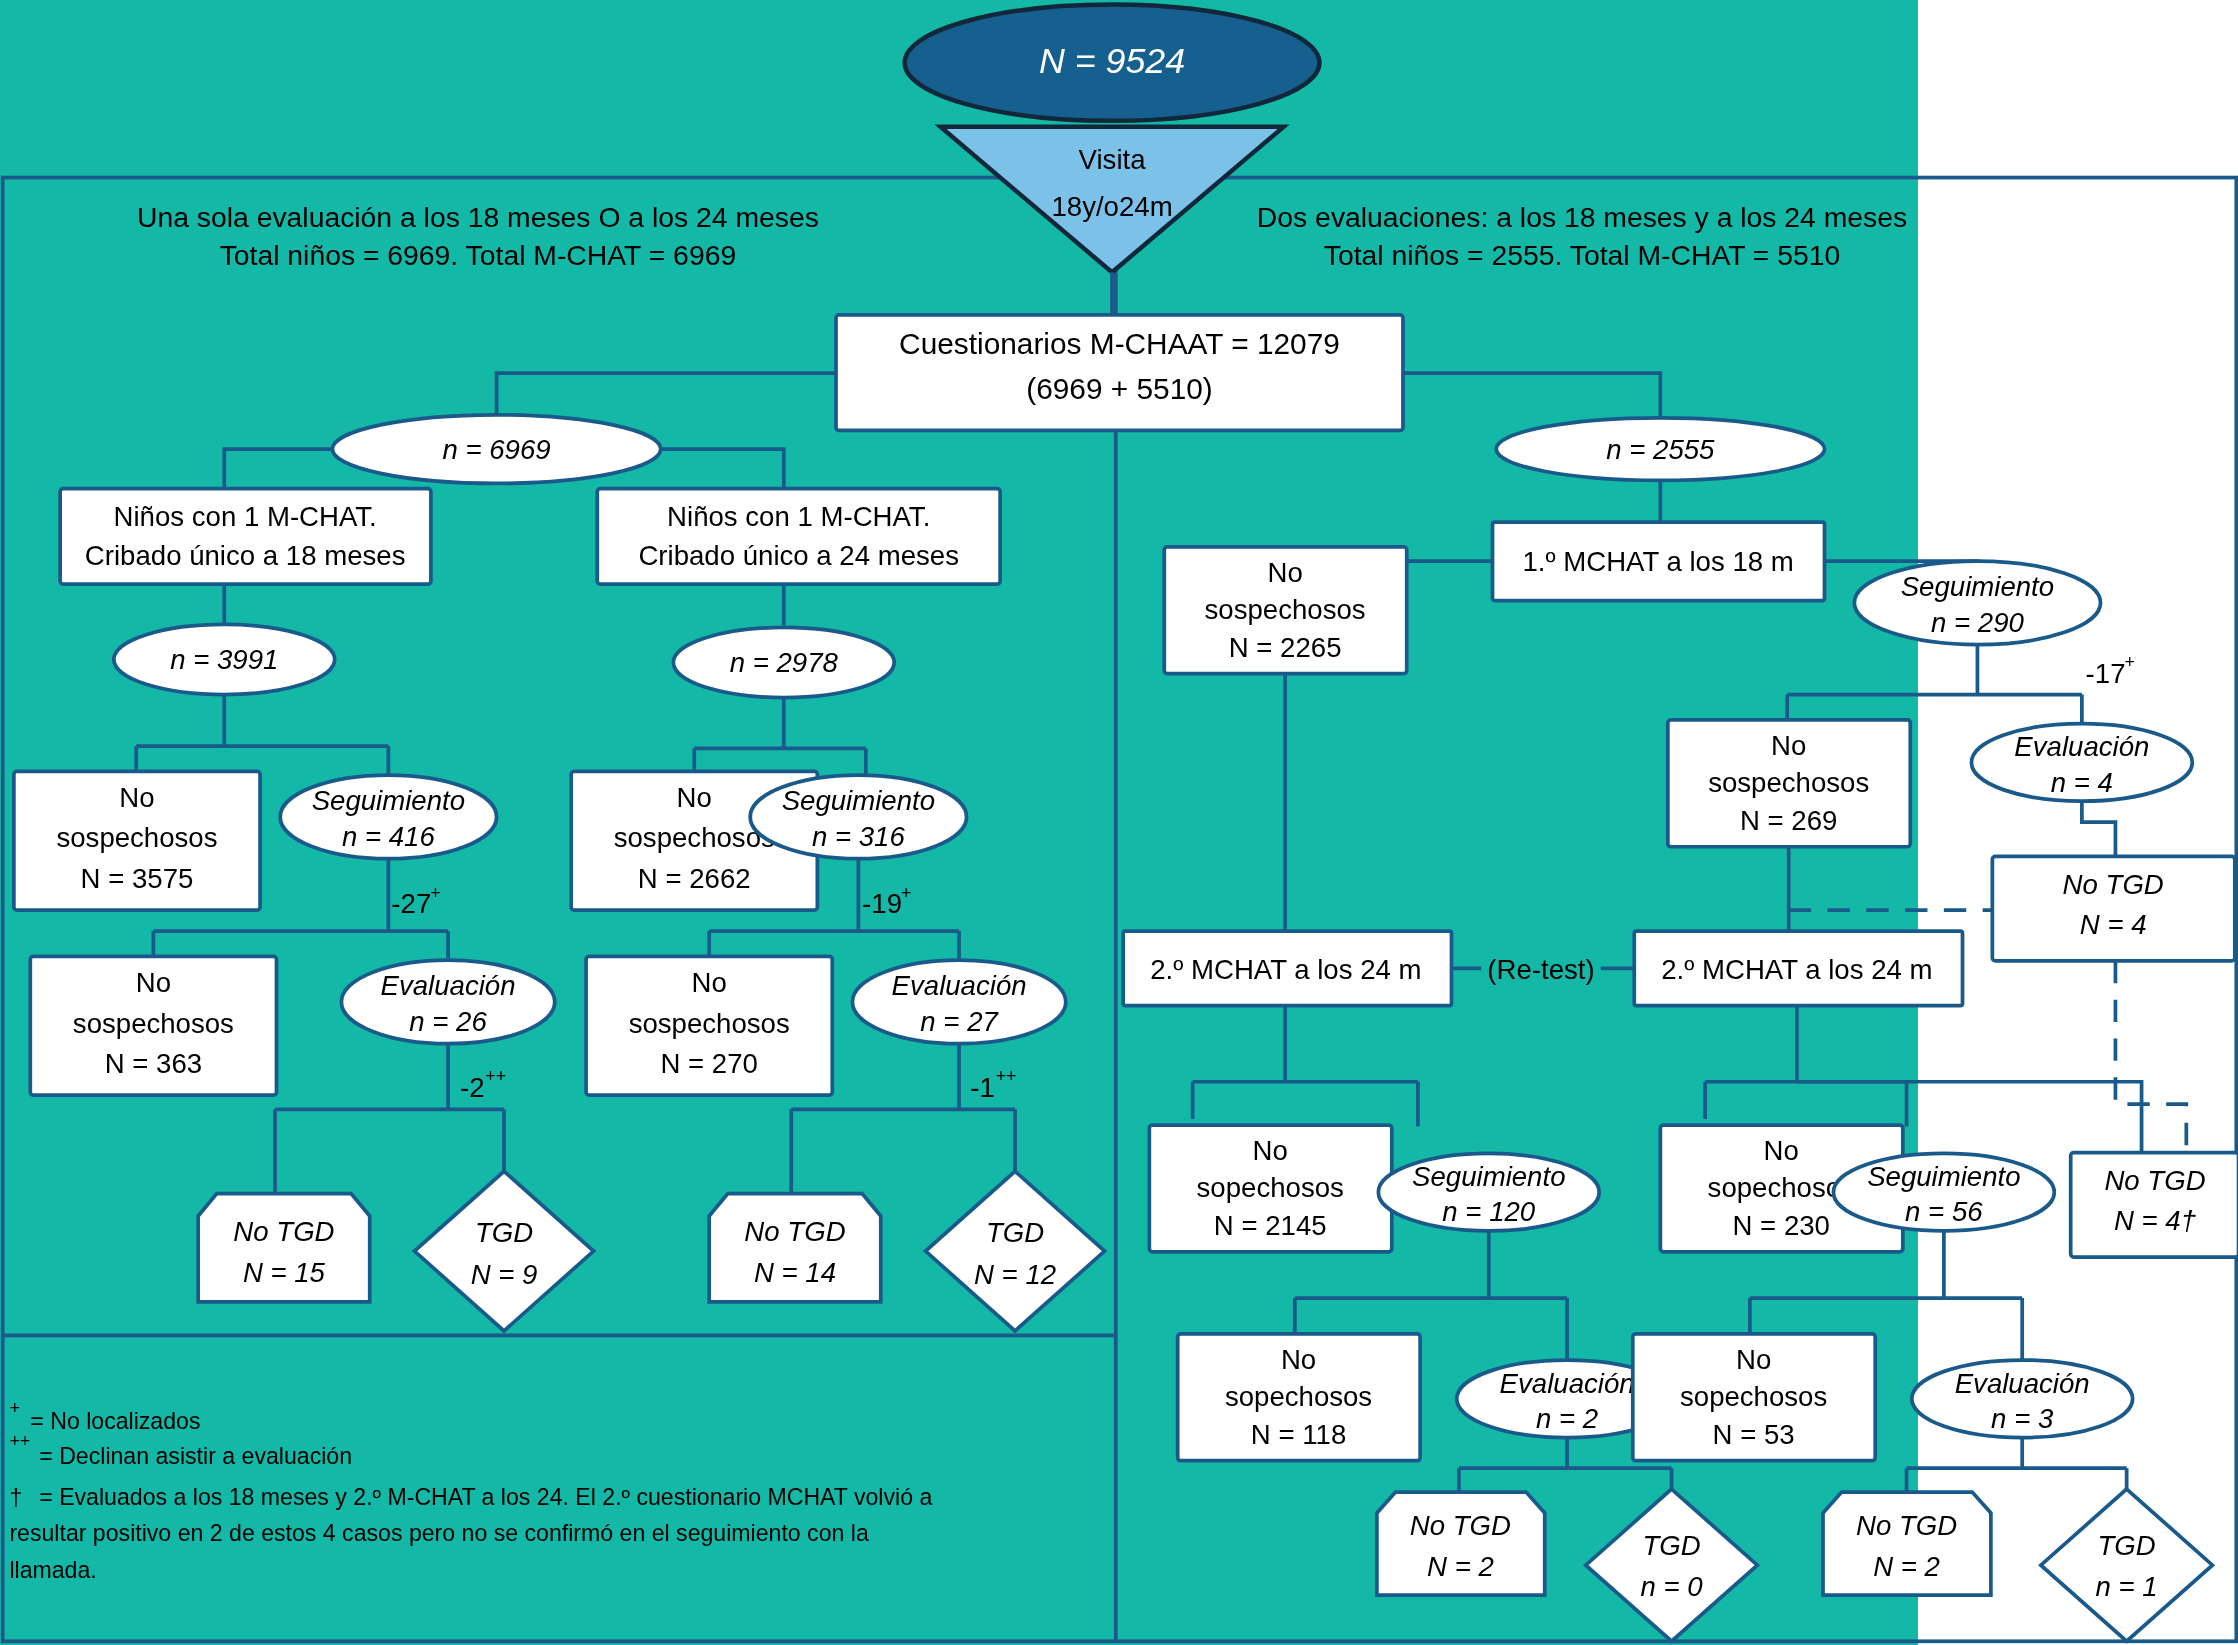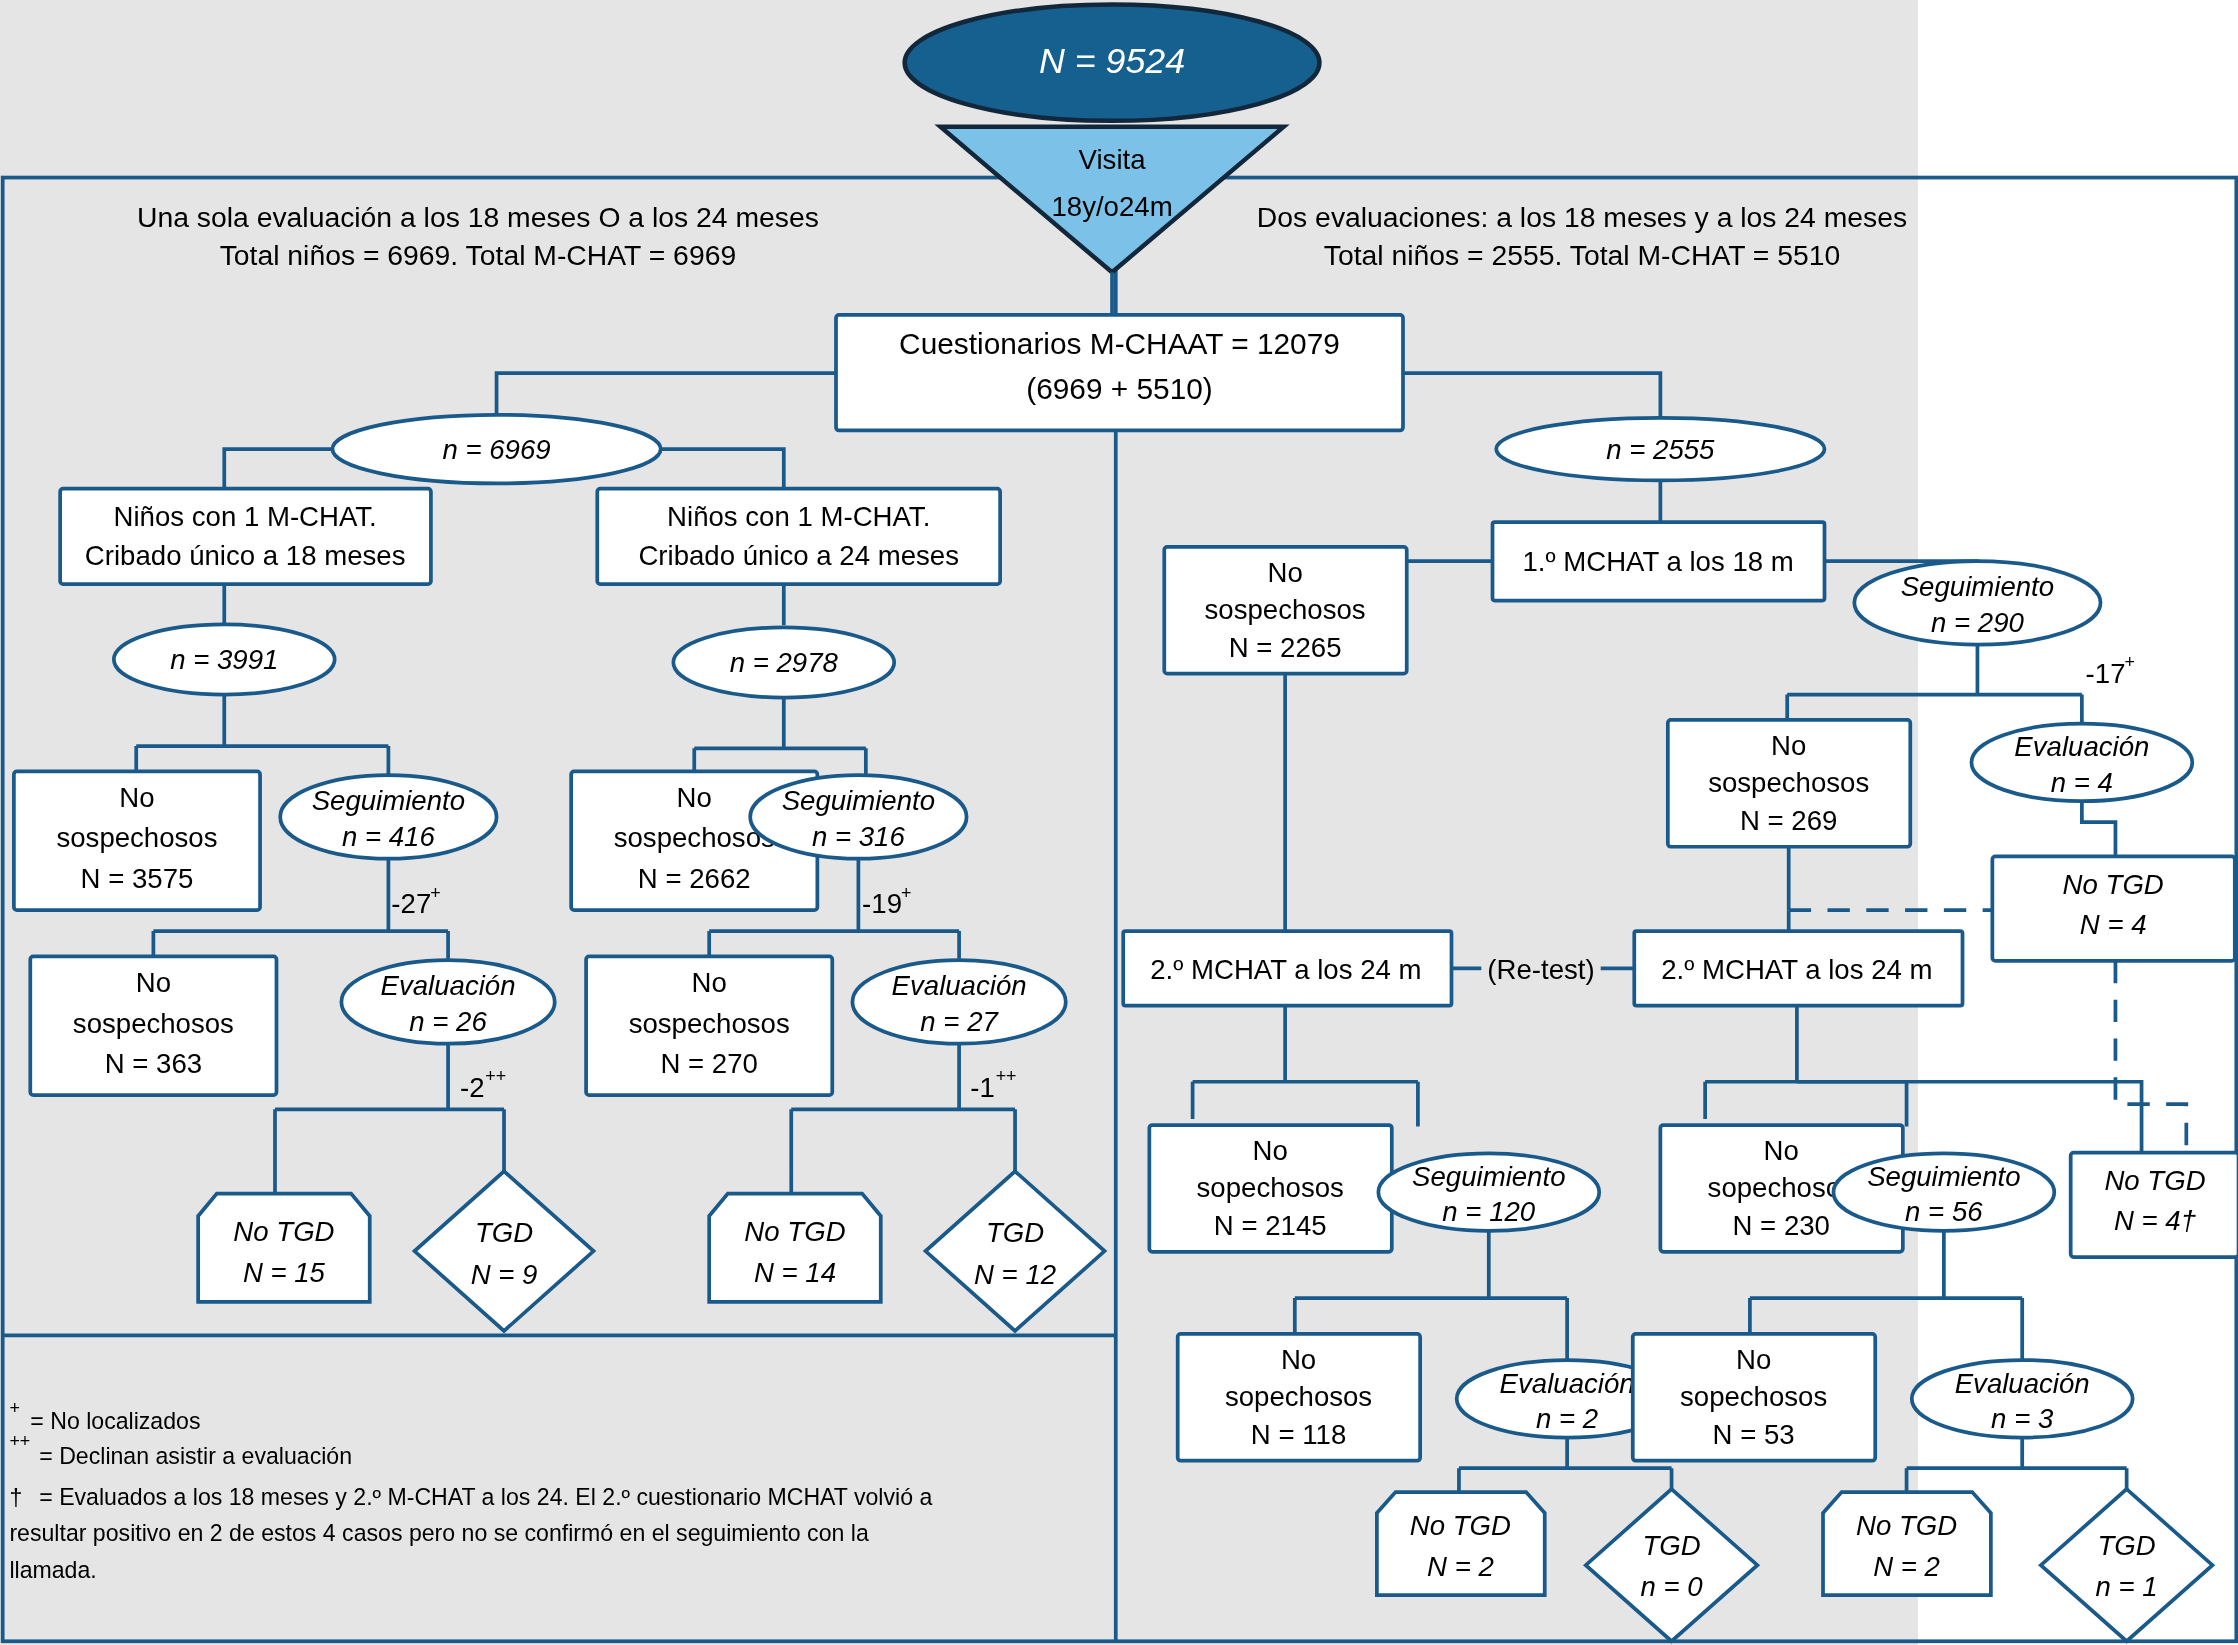--- a/index.html
+++ b/index.html
@@ -1,16 +1,16 @@
 <!DOCTYPE html>
 <html style="font-size:12px"><head>
 <meta charset="utf-8">
 <style>
   html,body{margin:0;padding:0;background:#ffffff;}
-  #root{position:relative;width:1918px;height:1645px;background:#e5e5e5;
+  #root{position:relative;width:1918px;height:1645px;background:#14b8a6;
         font-family:"Liberation Sans", sans-serif;}
   svg{position:absolute;left:0;top:0;width:2239px;height:1645px;}
   text{font-family:"Liberation Sans", sans-serif; fill:#000; }
   .t{font-size:37px;}
   .ti{font-size:37px;font-style:italic;}
   .tb{font-size:40px;}
   .hdr{font-size:38px;}
   .small{font-size:31px;}
   .sup{font-size:24px;}
   .wh{fill:#ffffff;}

